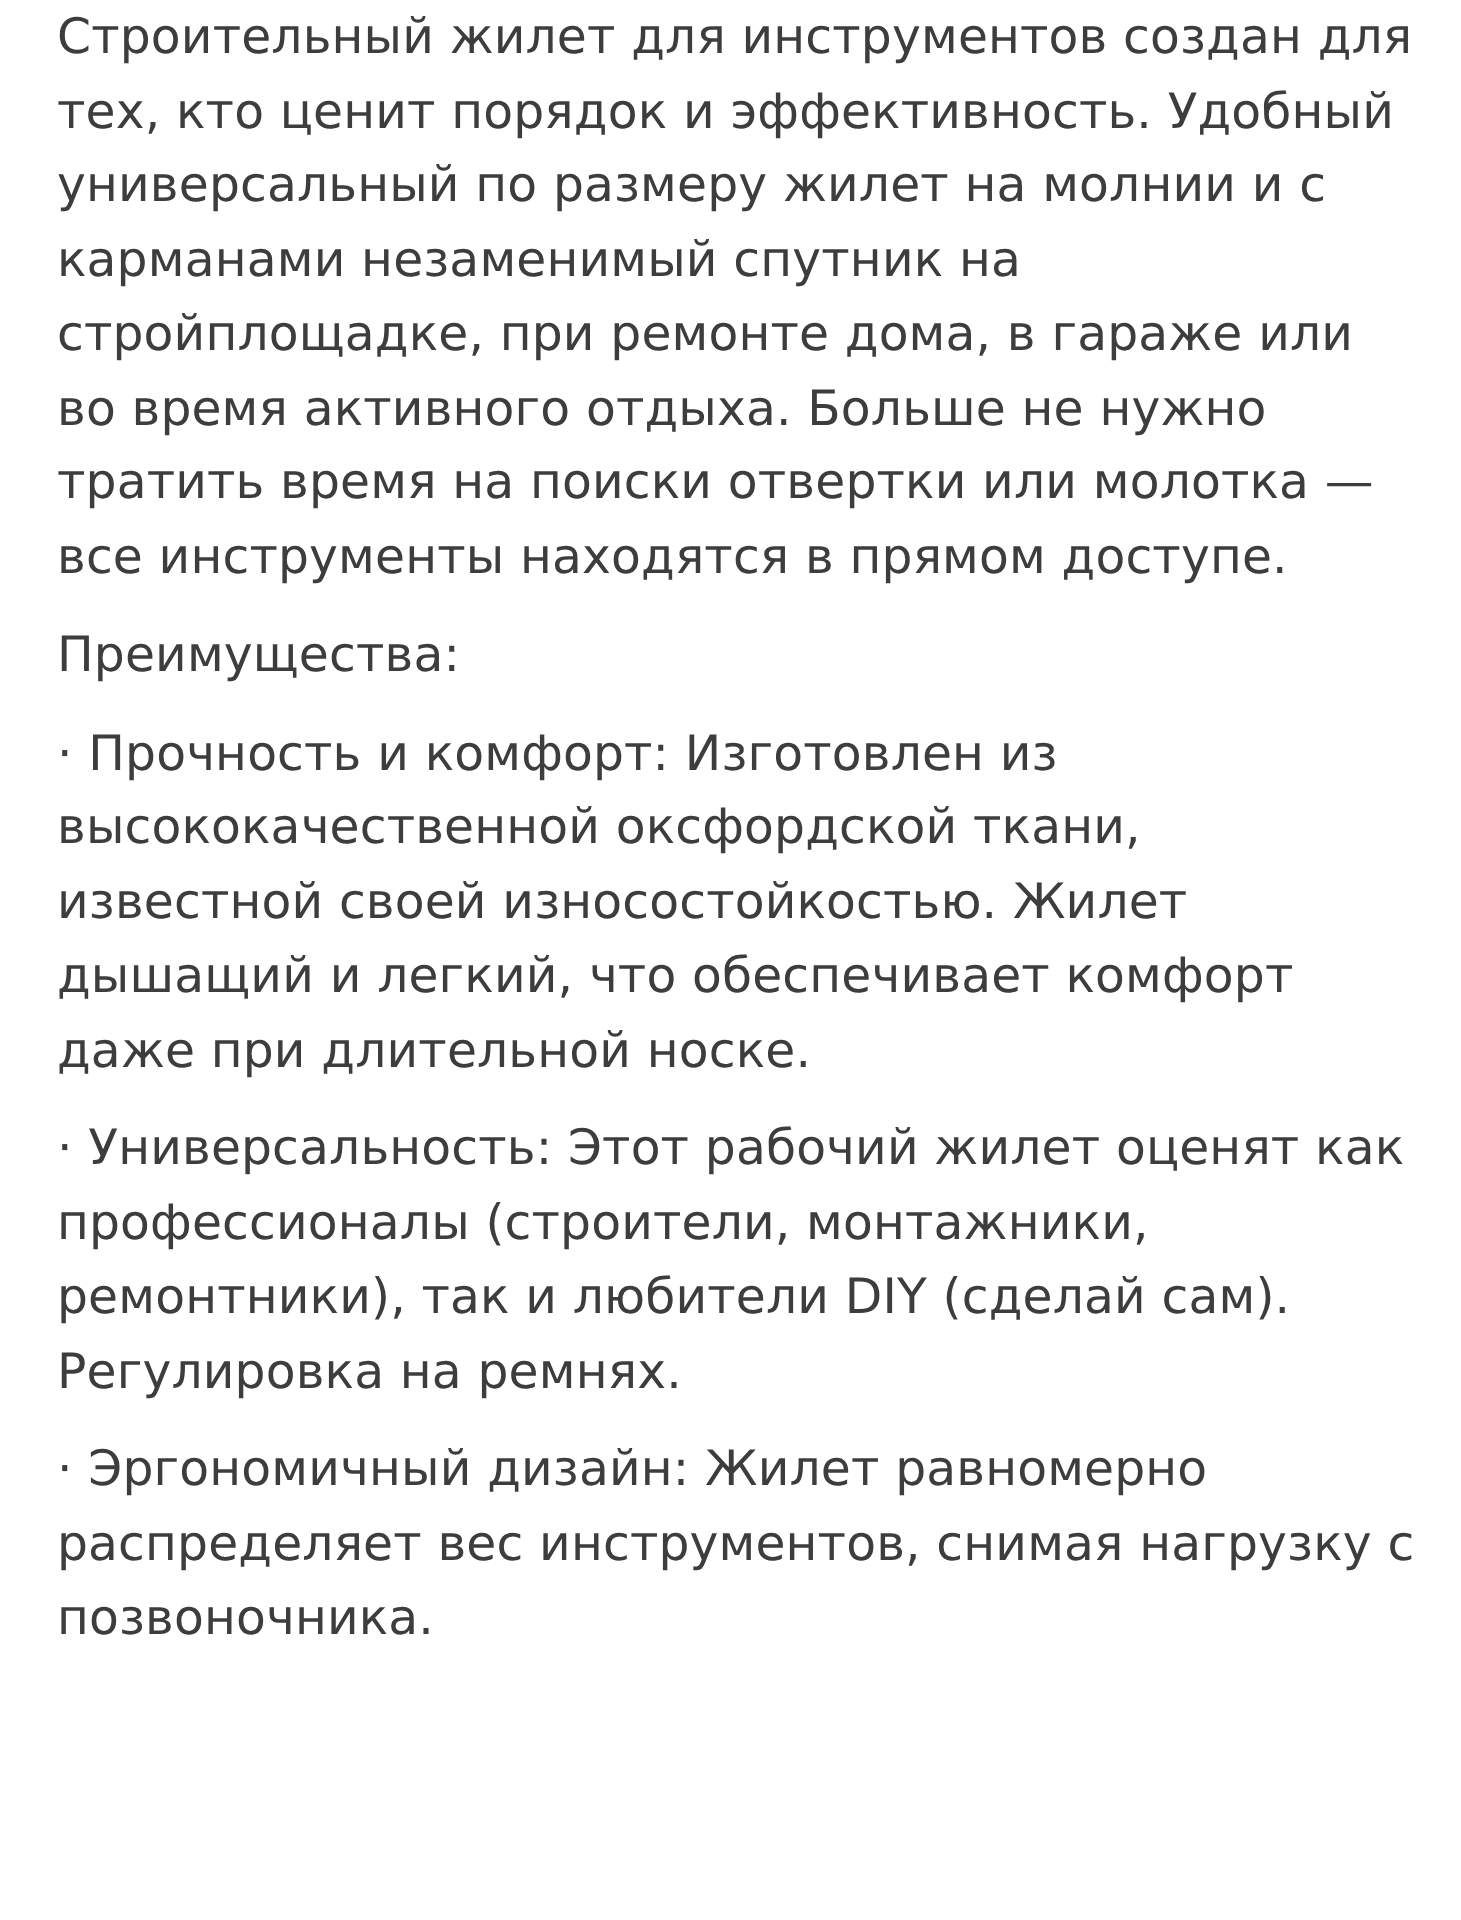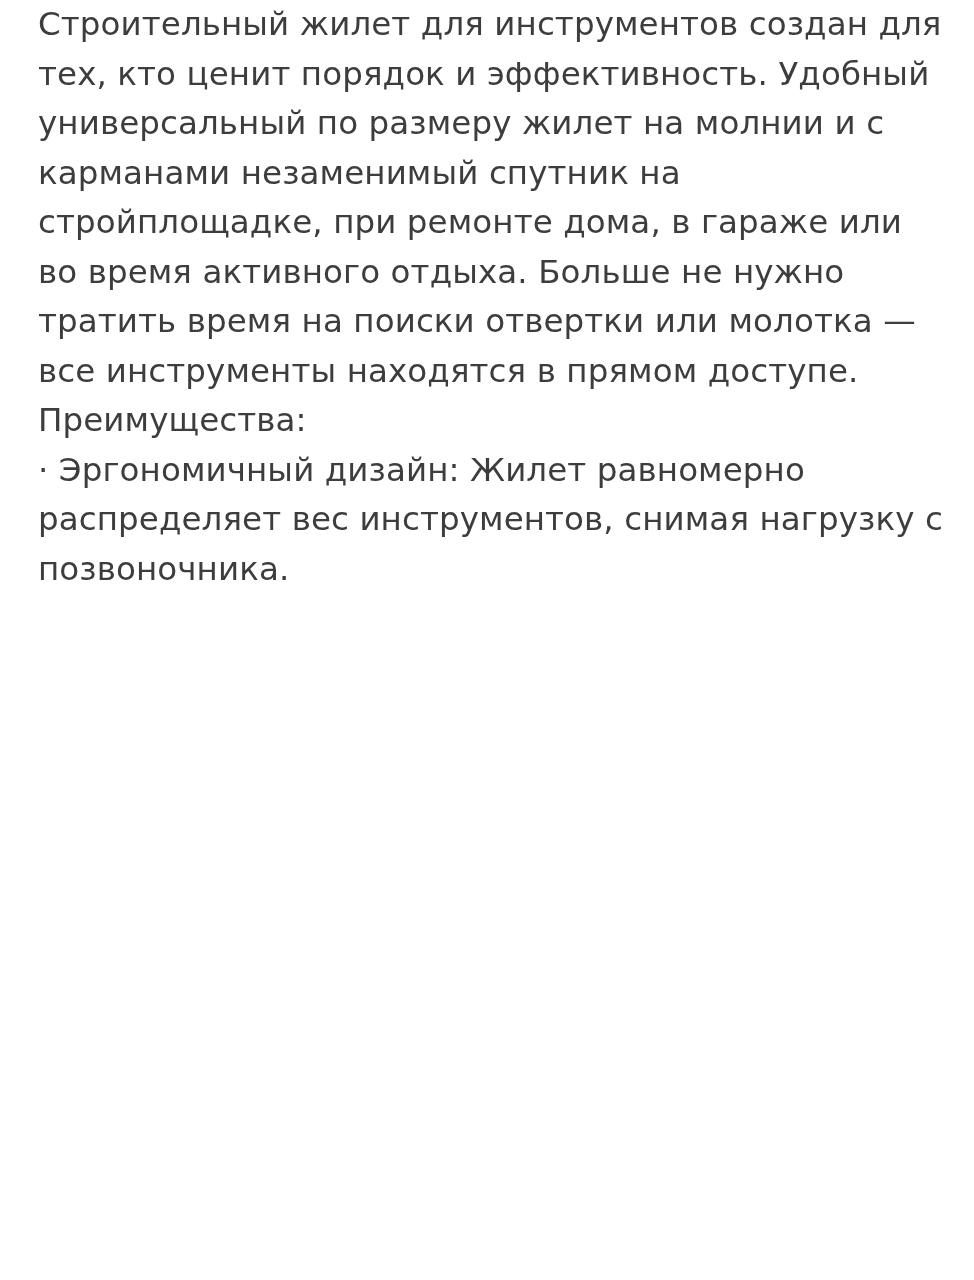--- a/index.html
+++ b/index.html
@@ -26,25 +26,27 @@
     letter-spacing: 0.1px;
     color: #3d3d3d;
     font-weight: 400;
   }
   .para {
     margin: 0;
     padding: 0;
     white-space: pre-wrap;
   }
   .para + .para {
-    margin-top: 0;
+    margin-top: 16px;
   }
 </style>
 </head>
 <body>
 
 <div class="page">
   <div class="desc">
     <p class="para">Строительный жилет для инструментов создан для тех, кто ценит порядок и эффективность. Удобный универсальный по размеру жилет на молнии и с карманами незаменимый спутник на стройплощадке, при ремонте дома, в гараже или во время активного отдыха. Больше не нужно тратить время на поиски отвертки или молотка — все инструменты находятся в прямом доступе.</p>
     <p class="para">Преимущества:</p>
+    <p class="para">· Прочность и комфорт: Изготовлен из высококачественной оксфордской ткани, известной своей износостойкостью. Жилет дышащий и легкий, что обеспечивает комфорт даже при длительной носке.</p>
+    <p class="para">· Универсальность: Этот рабочий жилет оценят как профессионалы (строители, монтажники, ремонтники), так и любители DIY (сделай сам). Регулировка на ремнях.</p>
     <p class="para">· Эргономичный дизайн: Жилет равномерно распределяет вес инструментов, снимая нагрузку с позвоночника.</p>
   </div>
 </div>
 
 </body></html>

